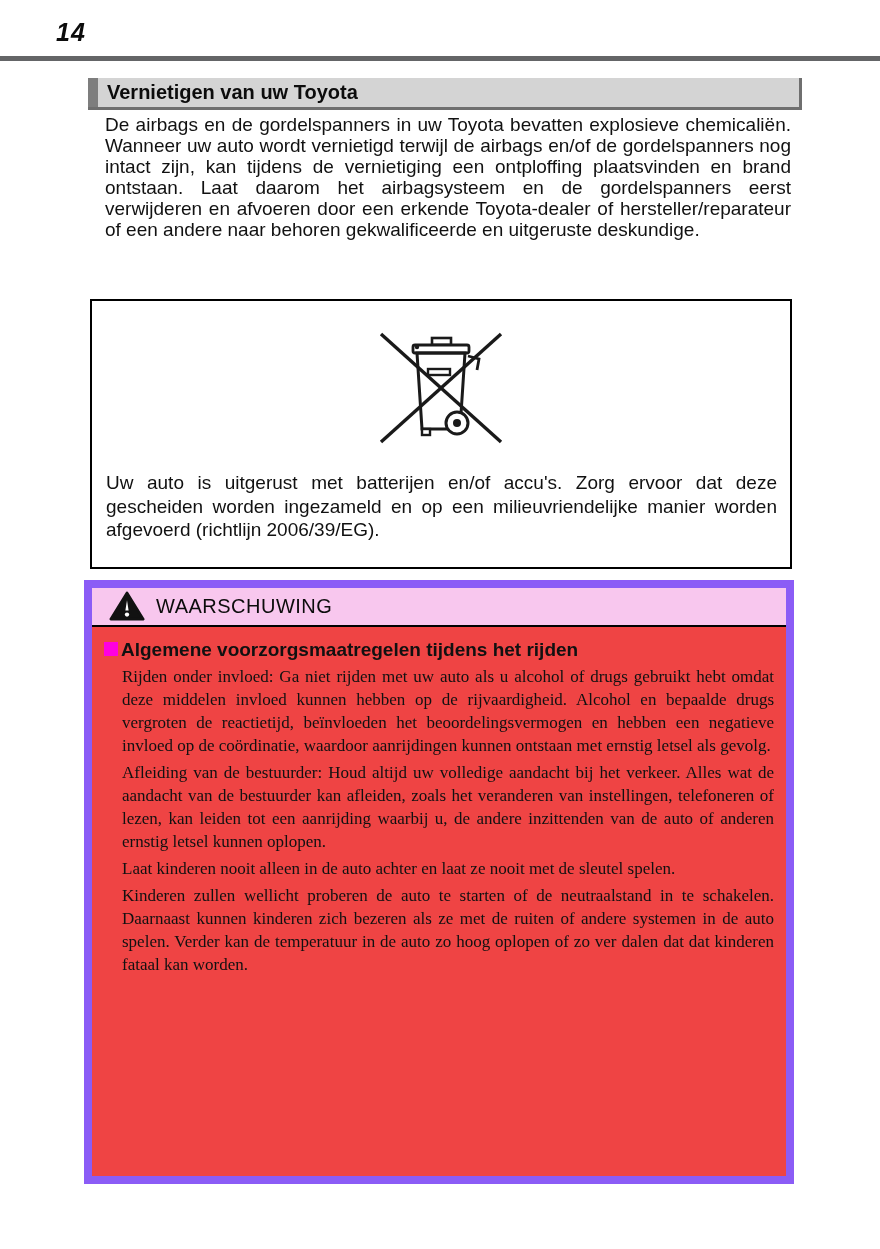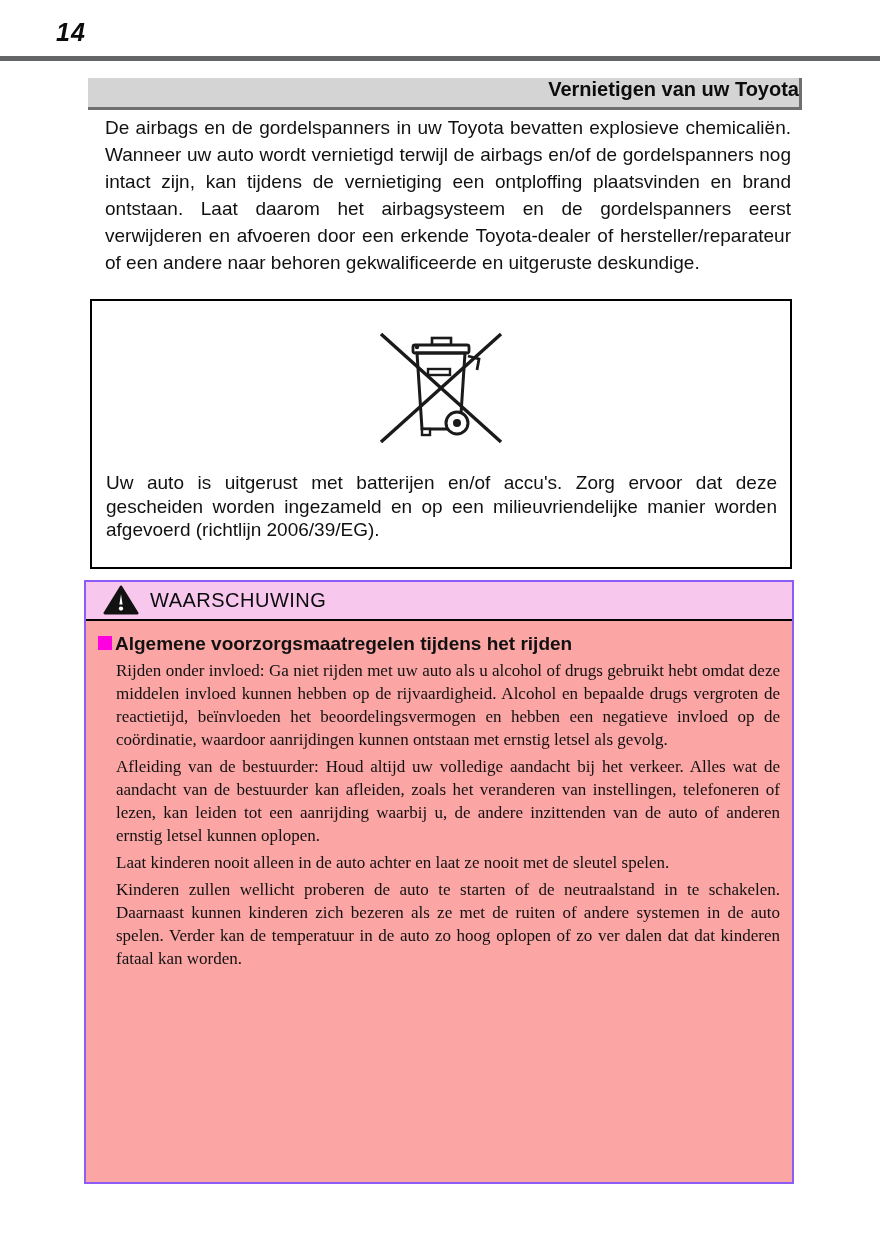--- a/index.html
+++ b/index.html
@@ -37,43 +37,42 @@
     position: absolute;
     left: 88px;
     top: 78px;
     width: 714px;
     height: 32px;
     background: var(--header-gray, #d4d4d4);
     border-right: 3px solid var(--shadow-gray, #6f6f6f);
     border-bottom: 3px solid var(--shadow-gray, #6f6f6f);
     box-sizing: border-box;
     display: flex;
-    align-items: flex-end;
-    flex-direction: column;
+    align-items: center;
   }
   .section-accent {
     width: 10px;
     align-self: stretch;
     background: var(--accent-gray, #7e7e7e);
     flex: 0 0 auto;
   }
   .section-title {
     font-size: 20px;
     font-weight: bold;
     color: #0c0c0c;
     margin-left: 9px;
     white-space: nowrap;
   }
   .intro-paragraph {
     position: absolute;
     left: 105px;
     top: 114px;
     width: 686px;
     font-size: 19px;
-    line-height: 27px;
+    line-height: 21px;
     text-align: justify;
     margin: 0;
   }
   .battery-box {
     position: absolute;
     left: 90px;
     top: 299px;
     width: 702px;
     height: 270px;
     border: 2px solid #000;
@@ -89,24 +88,24 @@
     font-size: 19px;
     line-height: 23.5px;
     text-align: justify;
   }
   .warning-box {
     position: absolute;
     left: 84px;
     top: 580px;
     width: 710px;
     height: 604px;
-    border: 2px solid #8b5cf6;
+    border: 8px solid #8b5cf6;
     box-sizing: border-box;
     overflow: hidden;
-    background: #fca5a5;
+    background: #ef4444;
   }
   .warning-header {
     height: 37px;
     background: var(--warning-pink, #f8c7ee);
     border-bottom: 2px solid #000;
     display: flex;
     align-items: center;
     padding-left: 17px;
     box-sizing: content-box;
   }

